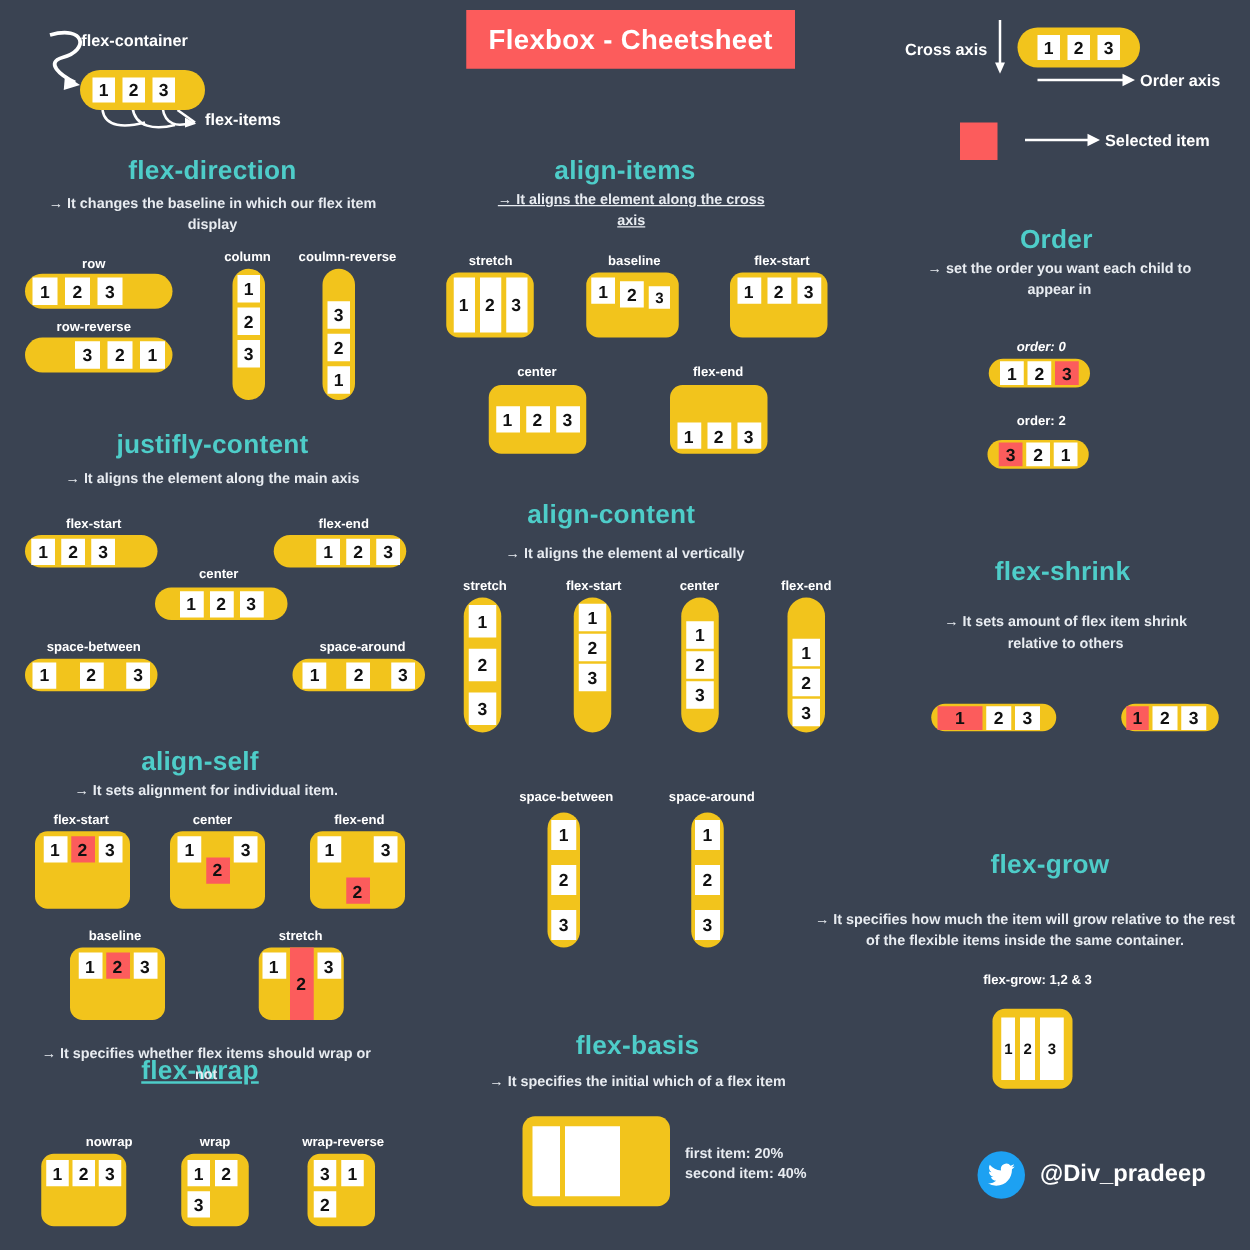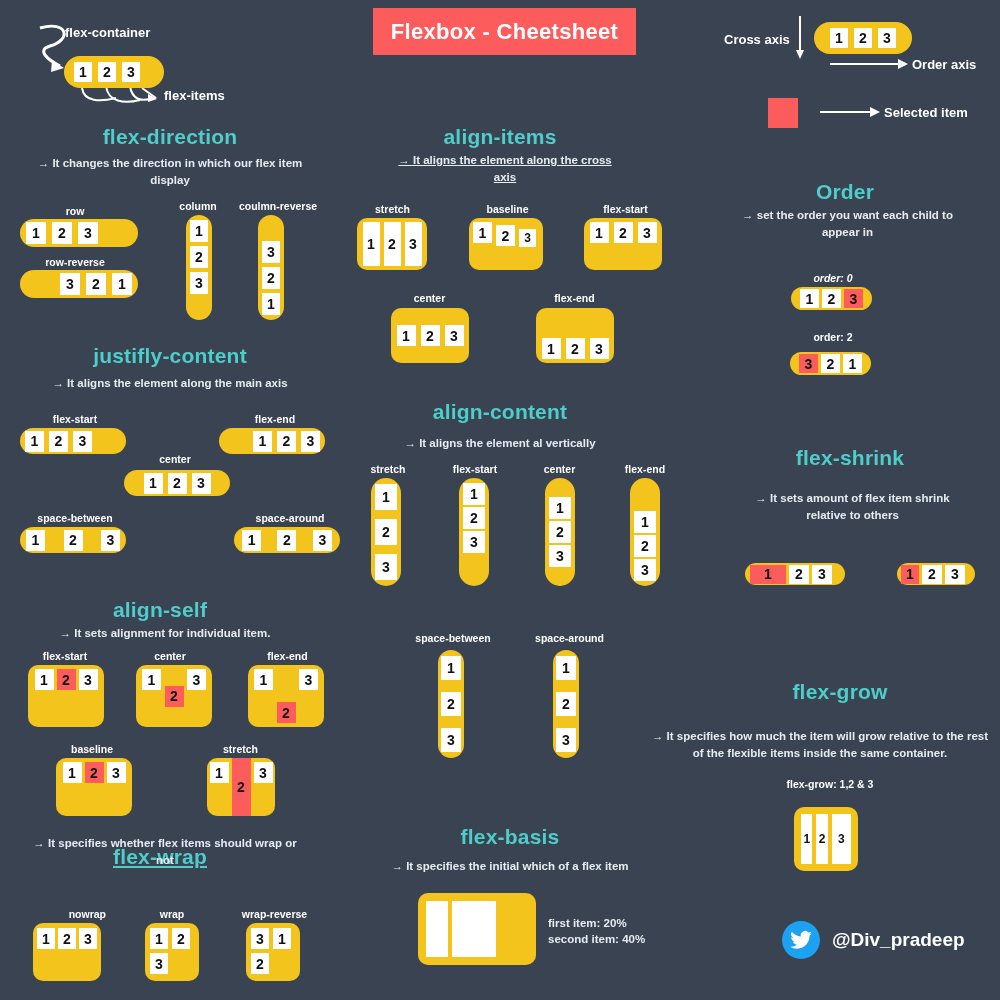--- a/index.html
+++ b/index.html
@@ -89,21 +89,21 @@
 <div class="abs lbl" style="left:912px;top:57px;font-size:13px;">Order axis</div>
 
 <div class="abs sq" style="left:768px;top:98px;width:30px;height:30px;"></div>
 <svg class="abs" style="left:820px;top:106px;" width="60" height="12">
   <line x1="0" y1="6" x2="52" y2="6" stroke="#ffffff" stroke-width="2"></line>
   <path d="M50 1 L60 6 L50 11 Z" fill="#ffffff"></path>
 </svg>
 <div class="abs lbl" style="left:884px;top:105px;font-size:13px;">Selected item</div>
 
 <div class="abs sec-title" style="left:10px;top:125px;width:320px;">flex-direction</div>
-<div class="abs sec-desc" style="left:25px;top:155px;width:290px;">→ It changes the direction in which our flex item display</div>
+<div class="abs sec-desc" style="left:25px;top:155px;width:290px;">→ It changes the baseline in which our flex item display</div>
 
 <div class="abs lbl" style="left:20px;top:205px;width:110px;">row</div>
 <div class="abs cont pill" style="left:20px;top:219px;width:118px;height:28px;align-items:center;justify-content:flex-start;padding-left:6px;gap:6px;">
   <div class="item" style="width:20px;height:22px;">1</div>
   <div class="item" style="width:20px;height:22px;">2</div>
   <div class="item" style="width:20px;height:22px;">3</div>
 </div>
 
 <div class="abs lbl" style="left:20px;top:256px;width:110px;">row-reverse</div>
 <div class="abs cont pill" style="left:20px;top:270px;width:118px;height:28px;align-items:center;justify-content:flex-end;padding-right:6px;gap:6px;">
@@ -257,21 +257,21 @@
   <div class="item" style="width:19px;height:21px;">3</div>
 </div>
 
 <div class="abs lbl" style="left:547px;top:292px;width:55px;">flex-end</div>
 <div class="abs cont rr" style="left:536px;top:308px;width:78px;height:55px;align-items:flex-end;justify-content:center;padding-bottom:4px;gap:5px;">
   <div class="item" style="width:19px;height:21px;">1</div>
   <div class="item" style="width:19px;height:21px;">2</div>
   <div class="item" style="width:19px;height:21px;">3</div>
 </div>
 
-<div class="abs sec-title" style="left:350px;top:400px;width:300px;">align-content</div>
+<div class="abs sec-title" style="left:339px;top:400px;width:300px;">align-content</div>
 <div class="abs sec-desc" style="left:360px;top:435px;width:280px;">→ It aligns the element al vertically</div>
 
 <div class="abs lbl" style="left:358px;top:463px;width:60px;">stretch</div>
 <div class="abs cont pill" style="left:371px;top:478px;width:30px;height:108px;flex-direction:column;align-items:center;justify-content:space-between;padding:6px 0;">
   <div class="item" style="width:22px;height:26px;">1</div>
   <div class="item" style="width:22px;height:26px;">2</div>
   <div class="item" style="width:22px;height:26px;">3</div>
 </div>
 
 <div class="abs lbl" style="left:440px;top:463px;width:70px;">flex-start</div>

